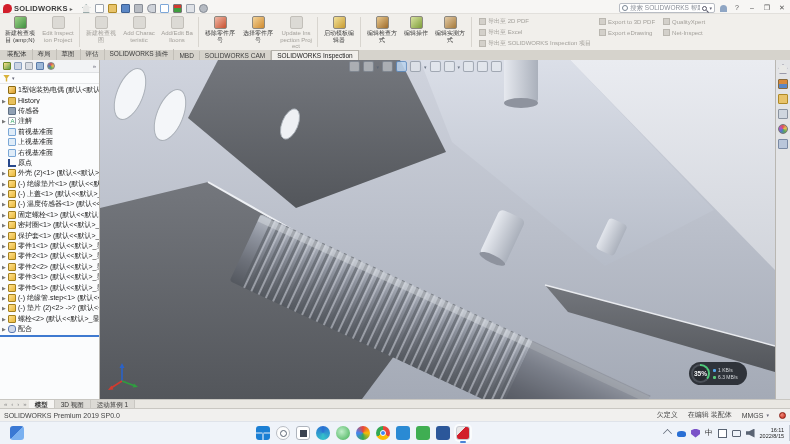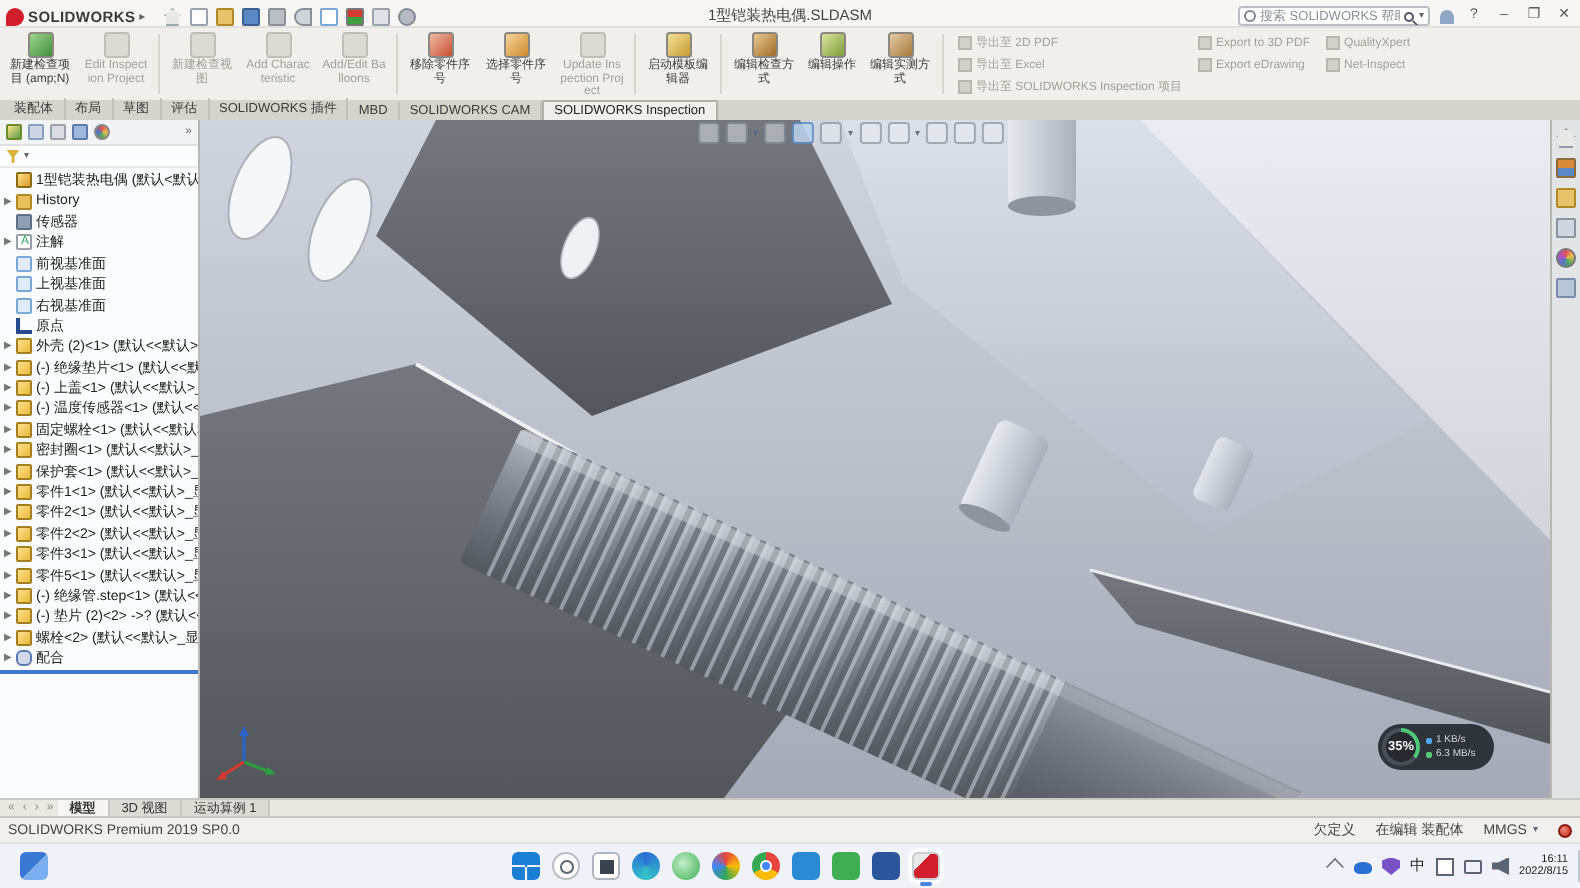--- a/index.html
+++ b/index.html
@@ -181,21 +181,20 @@
         <span class="qicon new-document-icon" data-name="new-document-icon"></span>
         <span class="qicon open-icon" data-name="open-icon"></span>
         <span class="qicon save-icon" data-name="save-icon"></span>
         <span class="qicon print-icon" data-name="print-icon"></span>
         <span class="qicon undo-icon" data-name="undo-icon"></span>
         <span class="qicon select-arrow-icon" data-name="select-arrow-icon"></span>
         <span class="qicon rebuild-icon" data-name="rebuild-icon"></span>
         <span class="qicon file-properties-icon" data-name="file-properties-icon"></span>
         <span class="qicon options-icon" data-name="options-icon"></span>
       </span>
-    <span class="win-title" data-name="document-title">1型铠装热电偶.SLDASM</span>
     <span class="tb-right" data-name="titlebar-right">
       <span class="searchbox" data-name="search-box">
         <span class="search-help-icon" data-name="search-scope-icon"></span>
         <span class="ph" data-name="search-placeholder">搜索 SOLIDWORKS 帮助</span>
         <span class="search-mag-icon" data-name="search-icon"></span>
         <span class="search-caret" data-name="search-dropdown-icon">▾</span>
       </span>
       <span class="login-icon" data-name="login-icon"></span>
       <span class="wc" data-name="help-button">?</span>
       <span class="wc" data-name="minimize-button">–</span>

